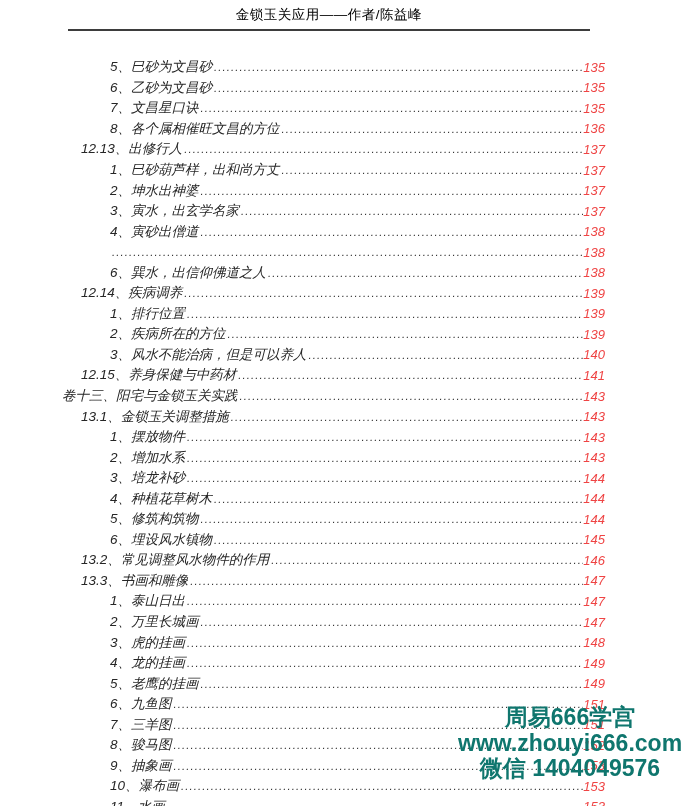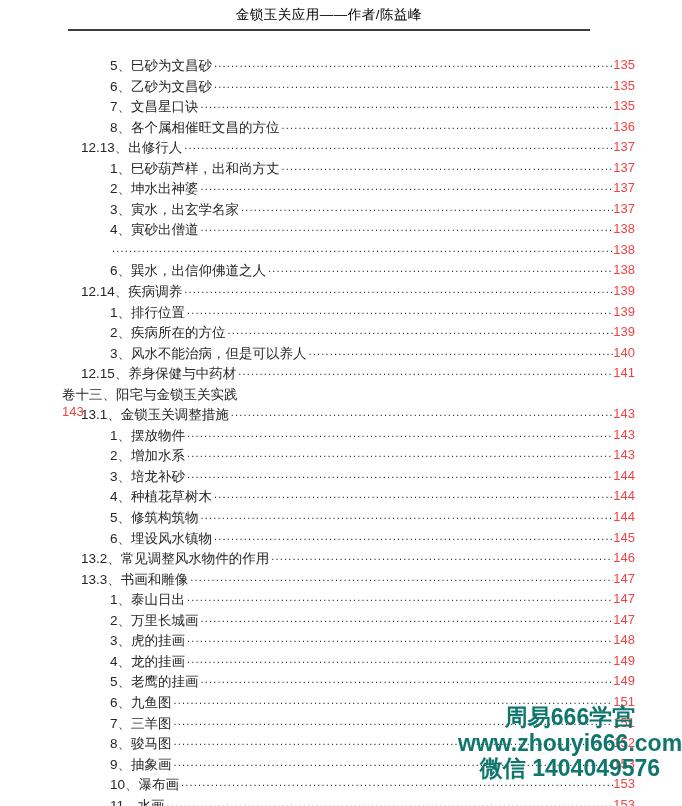--- a/index.html
+++ b/index.html
@@ -12,24 +12,24 @@
   
   .doc-title{
     position:absolute;top:6px;left:46px;width:566px;text-align:center;
     font-size:13.5px;letter-spacing:.5px;color:#000000;
   }
   .header-rule{position:absolute;top:29px;left:68px;width:522px;height:2px;background:#3d3d3d;}
 
   
   .toc{position:absolute;top:57px;left:0;width:682px;}
   .toc-row{
-    display:flex;align-items:flex-start;height:20.55px;
-    font-size:13.5px;color:#262626;box-sizing:border-box;padding-right:47px;
-  }
-  .lvl1{padding-left:62px;flex-direction:column;}
+    display:flex;align-items:center;height:20.55px;
+    font-size:13.5px;color:#262626;box-sizing:border-box;padding-right:77px;font-style:italic;
+  }
+  .lvl1{padding-left:62px;}
   .lvl2{padding-left:81px;}
   .lvl3{padding-left:110px;}
   .toc-title{white-space:nowrap;}
   .toc-dots{
     flex:1;overflow:hidden;white-space:nowrap;
     font-size:11px;letter-spacing:1.2px;color:#2e2e2e;padding:0 2px;
   }
   .toc-page{white-space:nowrap;font-size:13px;color:#ef4444;}
 
   

